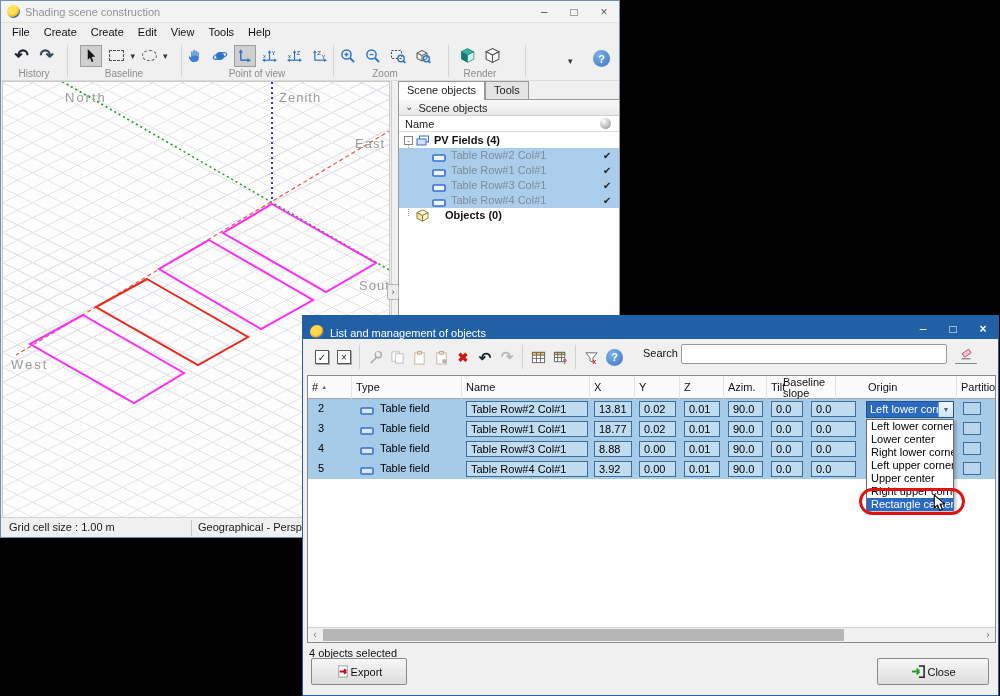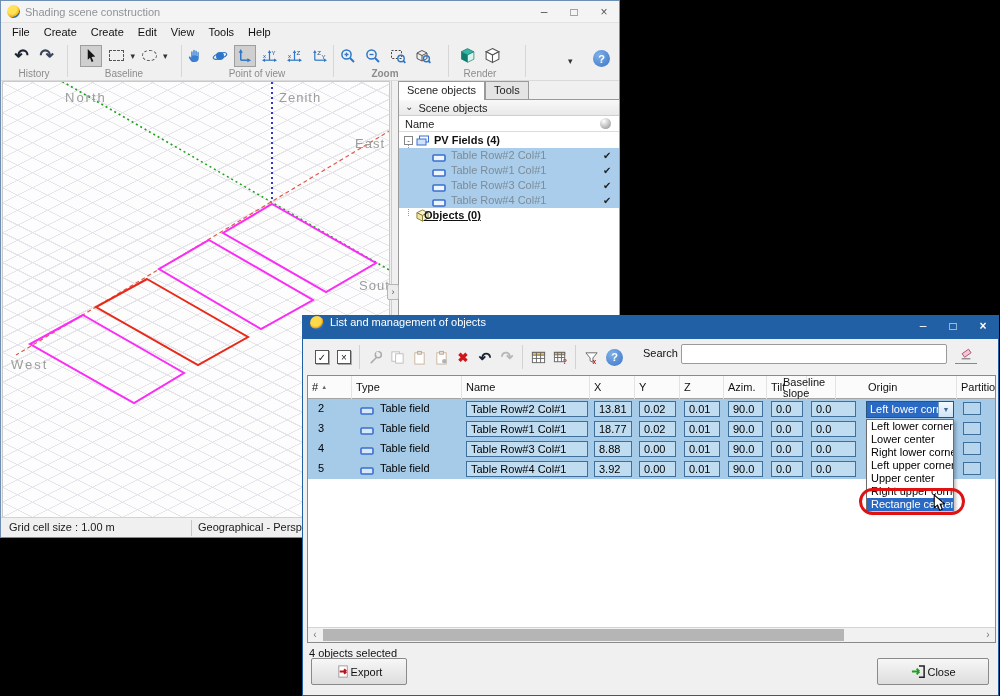--- a/index.html
+++ b/index.html
@@ -54,21 +54,21 @@
   .expander{position:absolute;left:5px;top:3px;width:9px;height:9px;background:#fff;border:1px solid #848484;font-size:8px;line-height:7px;text-align:center;color:#333;}
   .chk{position:absolute;left:204px;font-size:10px;color:#222;}
   .dotline{position:absolute;border-left:1px dotted #9a9a9a;width:0;}
   .dotstub{position:absolute;border-top:1px dotted #9a9a9a;height:0;}
 
   .mw-status{position:absolute;left:0;bottom:0;right:0;height:20px;background:#f0f0f0;border-top:1px solid #d2d2d2;font-size:11px;color:#1a1a1a;}
   .mw-status .sdiv{position:absolute;left:190px;top:2px;height:16px;width:1px;background:#c6c6c6;}
 
   
   .dlg{position:absolute;left:302px;top:315px;width:697px;height:381px;background:#f0f0f0;border:1px solid #2160a5;z-index:10;}
-  .dlg-title{position:absolute;left:0;top:0;right:0;height:23px;background:#2160a5;display:flex;align-items:flex-start;}
+  .dlg-title{position:absolute;left:0;top:0;right:0;height:23px;background:#2160a5;display:flex;align-items:flex-end;}
   .dlg-title .ticon{width:14px;height:14px;border-radius:50%;margin:0 6px 0 7px;background:radial-gradient(circle at 40% 35%,#ffd94a 0 42%,#e8a010 58%,#2a6ac4 64%);}
   .dlg-title .ttext{font-size:11px;color:#fff;flex:1;}
   .dlg-title .winbtn{color:#fff;font-size:12px;}
   .dlg-toolbar{position:absolute;left:0;top:23px;right:0;height:36px;display:flex;align-items:center;padding-left:8px;}
   .dti{width:22px;height:20px;display:flex;align-items:center;justify-content:center;position:relative;}
   .chkbox{width:14px;height:14px;background:#fff;border:1px solid #555;box-shadow:1px 1px 0 #aaa;font-size:10px;line-height:13px;text-align:center;color:#222;}
   .dsep{width:1px;height:24px;background:#d2d2d2;margin:0 4px;}
   .delx{font-size:13px;font-weight:bold;color:#cf1717;}
   .searchlbl{position:absolute;left:340px;top:8px;font-size:11px;color:#111;}
   .searchbox{position:absolute;left:378px;top:5px;width:266px;height:20px;background:#fff;border:1px solid #9a9a9a;border-radius:2px;}
@@ -220,21 +220,21 @@
                   <text x="6.5" y="7" font-size="6.5" fill="#16508e">Z</text>
                   <text x="11" y="11.5" font-size="6.5" fill="#16508e">Y</text>
                 </g>
               </svg>
           </span>
         </div>
         <div class="glabel">Point of view</div>
       </div>
       <div class="tsep" style="left:332px;"></div>
 
-      <div class="tgroup" style="left:334px;width:100px;font-weight:bold;">
+      <div class="tgroup" style="left:334px;width:100px;">
         <div class="ticons">
           <span class="ticon22">
             <svg width="16" height="16" viewBox="0 0 16 16">
                 <circle cx="6.5" cy="6.5" r="4.6" fill="none" stroke="#2e77c8" stroke-width="1.5"></circle>
                 <path d="M10 10 L14 14" stroke="#2e77c8" stroke-width="2"></path>
                 <path d="M4.5 6.5 h4 M6.5 4.5 v4" stroke="#2e77c8" stroke-width="1.3"></path>
               </svg>
           </span>
           <span class="ticon22">
             <svg width="16" height="16" viewBox="0 0 16 16">
@@ -372,21 +372,21 @@
       </div>
 
       <div class="trow15" style="top:108px;">
         <span class="abs" style="left:17px;top:1px;">
           <svg width="13" height="13" viewBox="0 0 14 14">
               <path d="M7 1 L13 4 L7 7 L1 4 Z" fill="#f7f3d0" stroke="#8a7a2a"></path>
               <path d="M1 4 V10 L7 13 V7 Z" fill="#efe6ad" stroke="#8a7a2a"></path>
               <path d="M13 4 V10 L7 13 V7 Z" fill="#fbf7dd" stroke="#8a7a2a"></path>
             </svg>
         </span>
-        <span class="abs treebold" style="left:25px;top:1px;text-decoration:underline;">Objects (0)</span>
+        <span class="abs treebold" style="left:46px;top:1px;">Objects (0)</span>
       </div>
     </div>
 
     <div class="mw-status">
       <span class="abs" style="left:8px;top:3px;">Grid cell size :  1.00 m</span>
       <span class="sdiv"></span>
       <span class="abs" style="left:197px;top:3px;">Geographical - Perspective</span>
     </div>
   </div>
 

